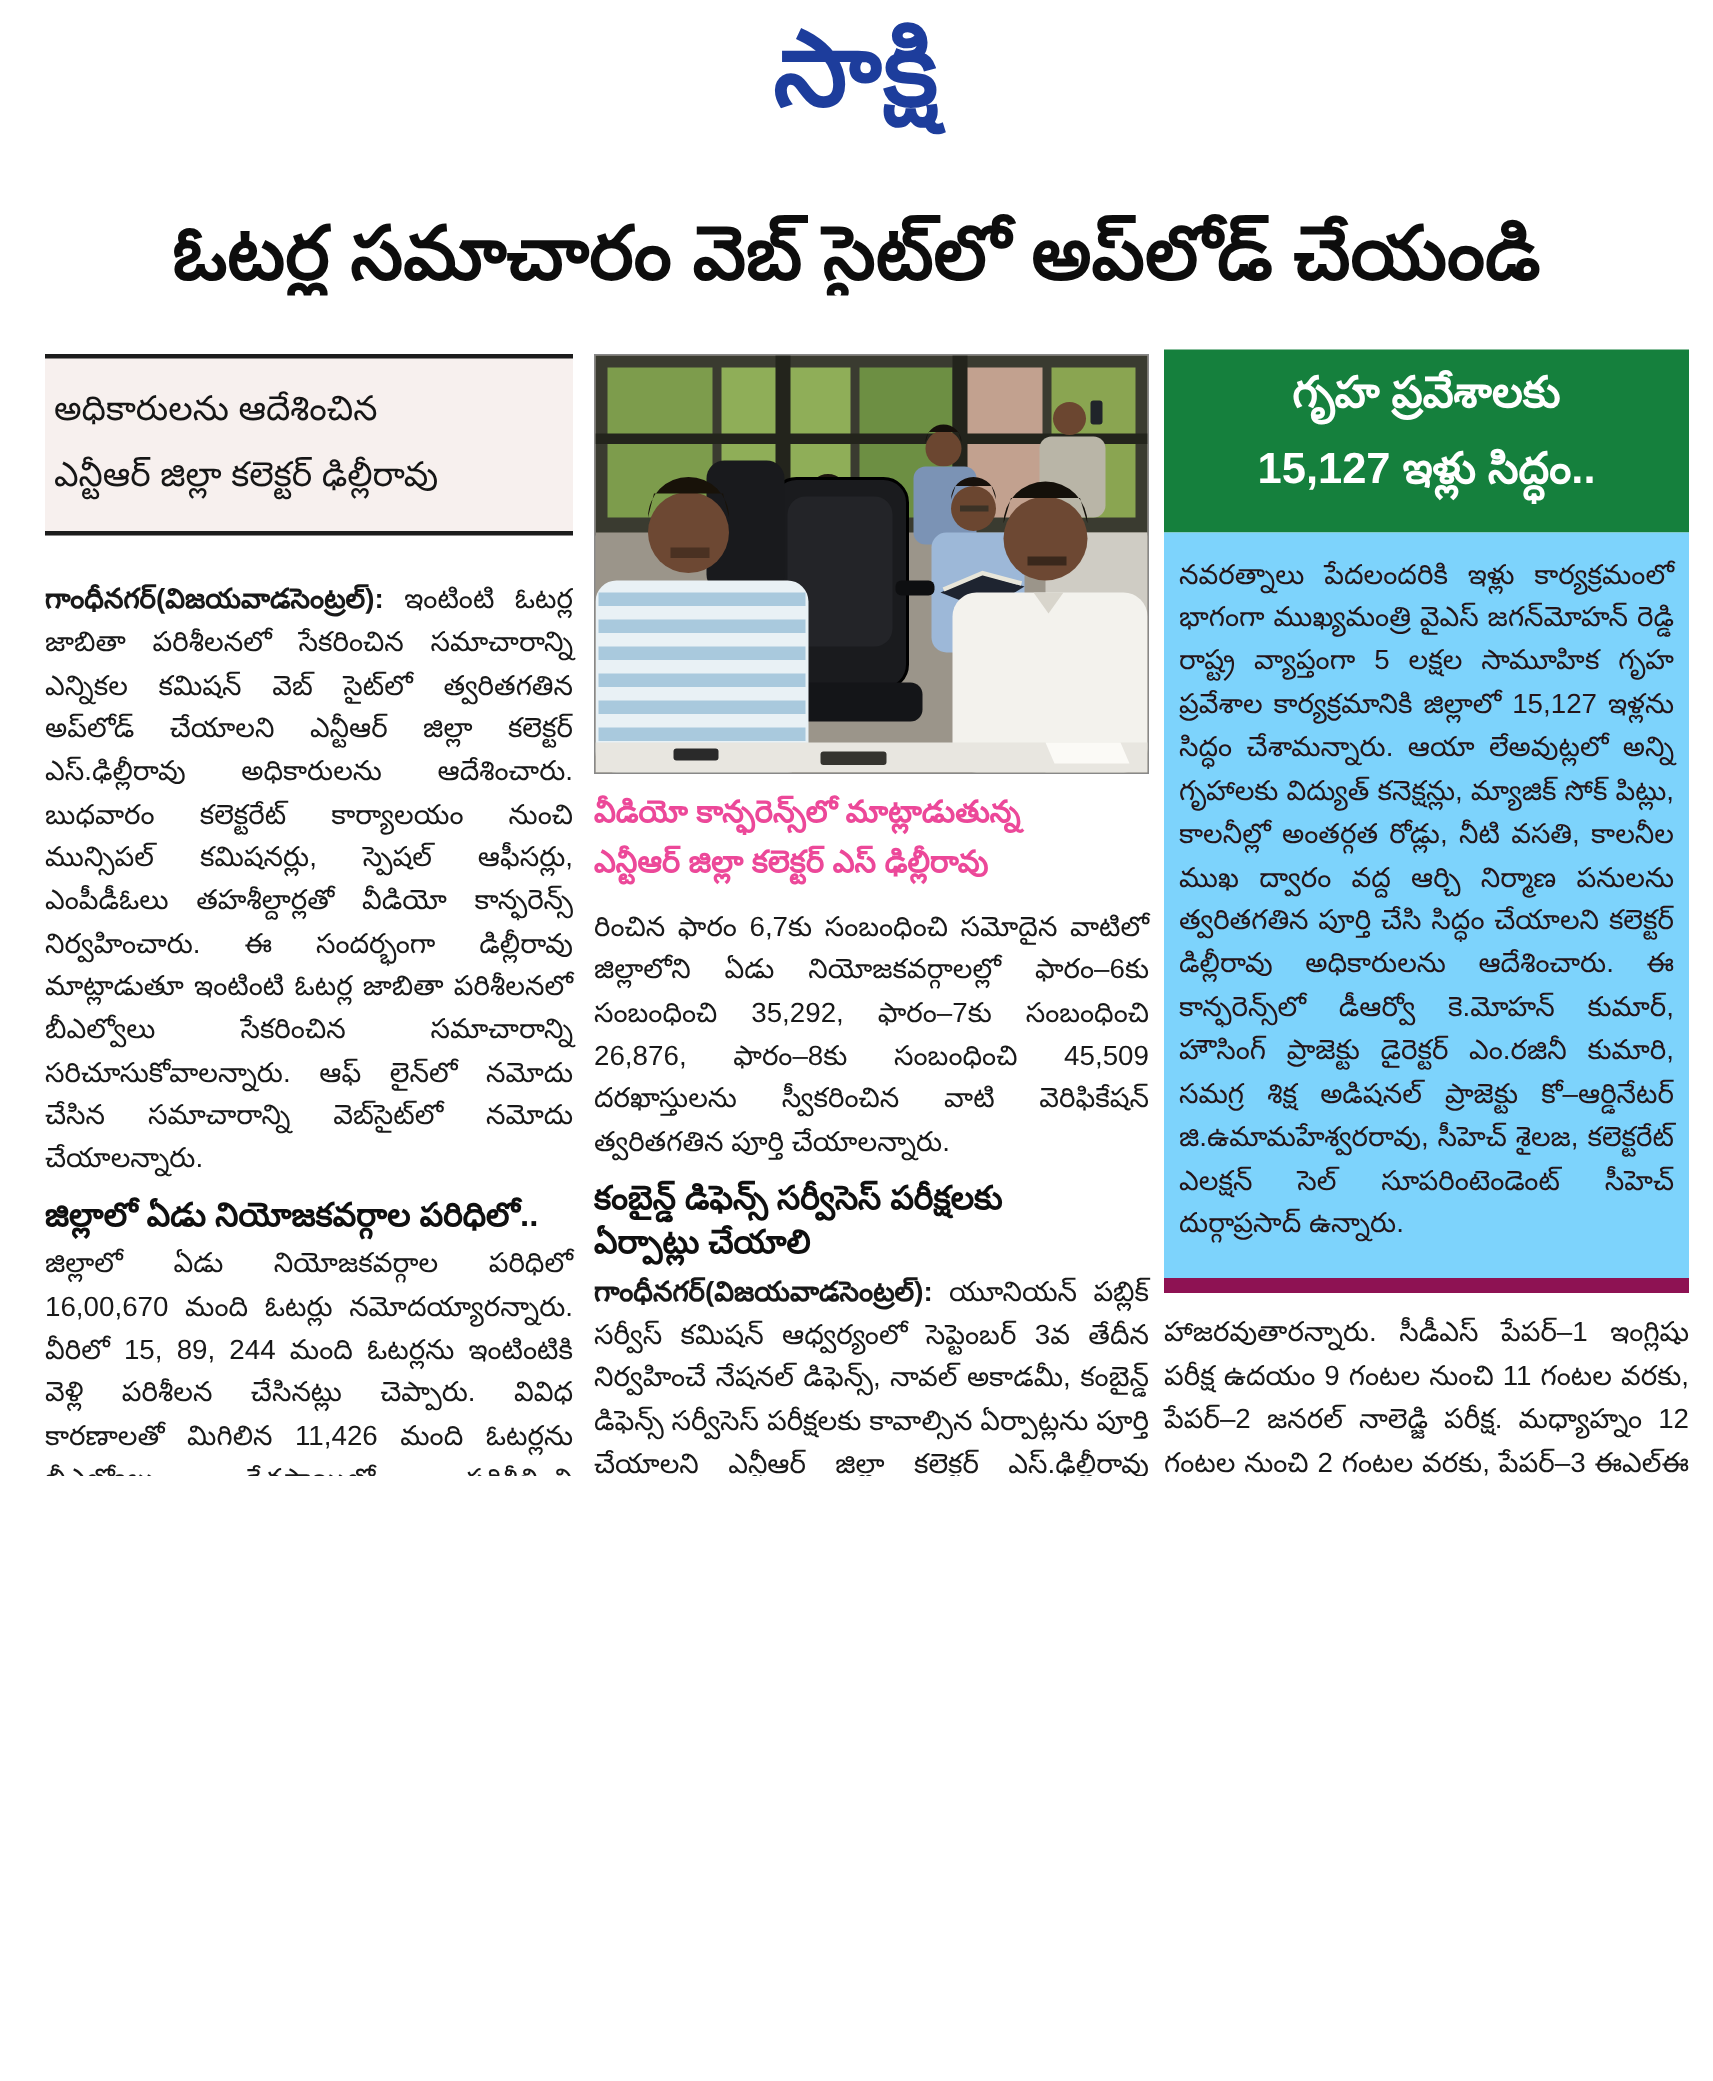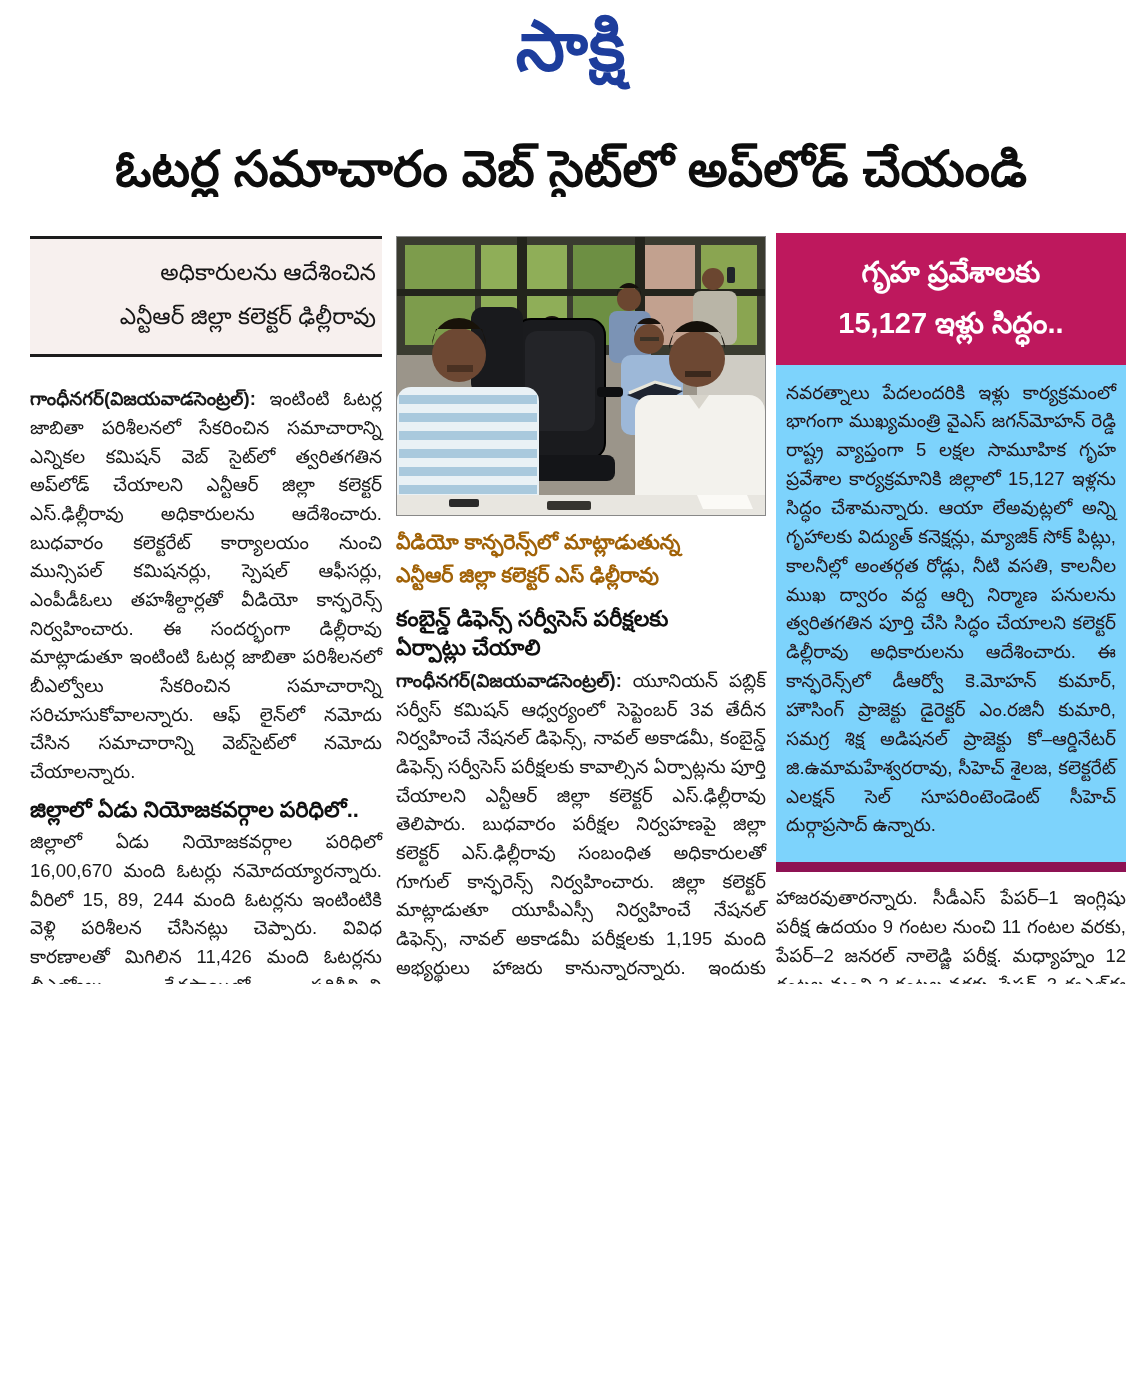--- a/index.html
+++ b/index.html
@@ -19,46 +19,46 @@
     text-align:center; font-size:50px; font-weight:bold; color:#0d0d0d;
     line-height:1.1; white-space:nowrap; overflow:hidden;
   }
   
   .col-left  { position:absolute; left:30px;  top:236px; width:352px; }
   .col-mid   { position:absolute; left:396px; top:236px; width:370px; }
   .col-right { position:absolute; left:776px; top:233px; width:350px; }
 
   .kicker {
     border-top:3px solid #1c1c1c; border-bottom:3px solid #1c1c1c;
-    background:#f7f0ee; padding:12px 6px 16px; text-align:right;
+    background:#f7f0ee; padding:12px 6px 16px; text-align:left;
     font-size:23px; line-height:1.9; color:#161616;
   }
   .body-text {
     font-size:18.5px; line-height:1.55; text-align:justify; color:#191919;
     margin-top:28px;
   }
   .body-text b.dateline { font-weight:bold; }
   .subhead {
     font-weight:bold; font-size:22px; margin-top:8px; margin-bottom:4px;
     color:#101010; line-height:1.35;
   }
   .indent-block {
     margin-left:172px; width:180px; text-align:justify;
     font-size:18.5px; line-height:1.62; margin-top:2px;
   }
   
   .photo-frame { width:370px; height:280px; border:1px solid #888; background:#9a948a; }
   .caption {
     font-weight:bold; font-size:20.5px; line-height:1.6;
-    margin:10px 0 12px; color:#a16207;
+    margin:10px 0 12px; color:#ec4899;
   }
   
   .sidebar-head {
-    background:#be185d; color:#ffffff; text-align:center; font-weight:bold;
-    font-size:29px; line-height:1.75; padding:14px 4px 16px;
+    background:#15803d; color:#ffffff; text-align:center; font-weight:bold;
+    font-size:29px; line-height:1.75; padding:4px 4px 16px;
   }
   .sidebar-pink {
     background:#7dd3fc; padding:14px 10px 22px;
     font-size:18.5px; line-height:1.56; text-align:justify; color:#241418;
   }
   .sidebar-bar { height:10px; background:#8e1253; }
   .sidebar-white {
     padding:12px 0 0; font-size:18.5px; line-height:1.56;
     text-align:justify; color:#191919;
   }
@@ -161,20 +161,21 @@
         <rect x="150" y="264" width="44" height="9" rx="2" fill="#35342f"></rect>
         <path d="M300 258 l50 0 6 14 -50 0 z" fill="#fbfaf6"></path>
       </svg>
     </div>
 
     <div class="caption">
       <div>వీడియో కాన్ఫరెన్స్‌లో మాట్లాడుతున్న</div>
       <div>ఎన్టీఆర్ జిల్లా కలెక్టర్ ఎస్ ఢిల్లీరావు</div>
     </div>
 
+    <p class="body-text" style="margin-top:0">రించిన ఫారం 6,7కు సంబంధించి సమోదైన వాటిలో జిల్లాలోని ఏడు నియోజకవర్గాలల్లో ఫారం–6కు సంబంధించి 35,292, ఫారం–7కు సంబంధించి 26,876, ఫారం–8కు సంబంధించి 45,509 దరఖాస్తులను స్వీకరించిన వాటి వెరిఫికేషన్ త్వరితగతిన పూర్తి చేయాలన్నారు.</p>
     <div class="subhead">
       <div>కంబైన్డ్ డిఫెన్స్ సర్వీసెస్ పరీక్షలకు</div>
       <div>ఏర్పాట్లు చేయాలి</div>
     </div>
     <p class="body-text" style="margin-top:0"><b class="dateline">గాంధీనగర్(విజయవాడసెంట్రల్):</b> <span>యూనియన్ పబ్లిక్ సర్వీస్ కమిషన్ ఆధ్వర్యంలో సెప్టెంబర్ 3వ తేదీన నిర్వహించే నేషనల్ డిఫెన్స్, నావల్ అకాడమీ, కంబైన్డ్ డిఫెన్స్ సర్వీసెస్ పరీక్షలకు కావాల్సిన ఏర్పాట్లను పూర్తి చేయాలని ఎన్టీఆర్ జిల్లా కలెక్టర్ ఎస్.ఢిల్లీరావు తెలిపారు. బుధవారం పరీక్షల నిర్వహణపై జిల్లా కలెక్టర్ ఎస్.ఢిల్లీరావు సంబంధిత అధికారులతో గూగుల్ కాన్ఫరెన్స్ నిర్వహించారు. జిల్లా కలెక్టర్ మాట్లాడుతూ యూపీఎస్సీ నిర్వహించే నేషనల్ డిఫెన్స్, నావల్ అకాడమీ పరీక్షలకు 1,195 మంది అభ్యర్థులు హాజరు కానున్నారన్నారు. ఇందుకు సంబంధించి బిషప్ అజరయ్య జూనియర్ కళాశాలలో 373 మంది, పీబీ సిద్ధార్థ ఆర్ట్స్ కళాశాలలో 226 మంది, కాకరపర్తి భావనారాయణ కళాశాలలో సెంటర్‌లో ఏలో 373 మంది, సెంటర్ బీలో 223 మంది అభ్యర్థులు పరీక్షలకు</span></p>
   </div>
 
   <div class="col-right">
     <div class="sidebar-head">
       <div>గృహ ప్రవేశాలకు</div>

